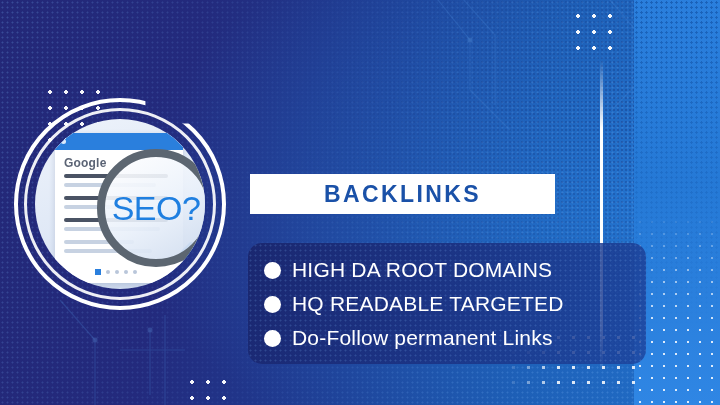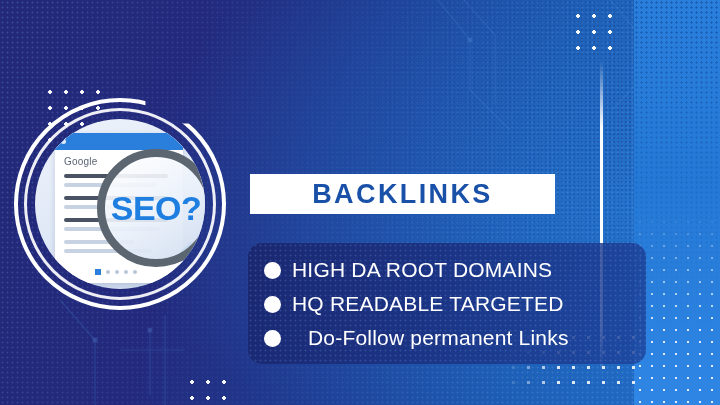--- a/index.html
+++ b/index.html
@@ -66,59 +66,59 @@
     clip-path:polygon(0 0, 62% 0, 62% 12%, 100% 12%, 100% 100%, 0 100%);}
   .ring-inner-gap{position:absolute;left:10px;top:10px;right:10px;bottom:10px;border-radius:50%;
     border:3px solid rgba(255,255,255,.92);
     clip-path:polygon(0 18%, 30% 0, 100% 0, 100% 100%, 0 100%);}
   .disc{position:absolute;left:21px;top:21px;width:170px;height:170px;border-radius:50%;
     background:linear-gradient(160deg,#eef3fb 0%, #dfe8f6 55%, #ccd9ee 100%);overflow:hidden;}
   .card{position:absolute;left:20px;top:14px;width:128px;height:150px;border-radius:4px;
     background:#ffffff;box-shadow:0 2px 6px rgba(40,60,110,.18);}
   .card-bar{position:absolute;left:0;top:0;width:100%;height:17px;background:#2a7fdd;border-radius:4px 4px 0 0;}
   .card-bar i{position:absolute;left:6px;top:6px;width:5px;height:5px;border-radius:50%;background:#dce9fa;display:block;}
-  .glabel{position:absolute;left:9px;top:23px;font-size:10px;font-weight:400;color:#5b6475;letter-spacing:.2px;}
+  .glabel{position:absolute;left:9px;top:23px;font-size:12px;font-weight:700;color:#5b6475;letter-spacing:.2px;}
   .line{position:absolute;left:9px;height:4px;border-radius:2px;}
   .line.dark{background:#4a5364;}
   .line.light{background:#c7d2e2;}
   .pager{position:absolute;left:40px;bottom:8px;display:flex;gap:5px;align-items:center;}
   .pager .sq{width:6px;height:6px;background:#2a7fdd;}
   .pager .pd{width:4px;height:4px;border-radius:50%;background:#b9c6da;}
   .mag{position:absolute;left:62px;top:30px;width:118px;height:118px;}
   .mag-ring{position:absolute;inset:0;border-radius:50%;border:8px solid #5c6671;
     background:linear-gradient(150deg,rgba(255,255,255,.92) 0%, rgba(233,240,250,.9) 55%, rgba(206,219,238,.92) 100%);}
   .mag-text{position:absolute;inset:0;display:flex;align-items:center;justify-content:center;
-    font-size:34px;font-weight:700;color:#1f7fe0;letter-spacing:-.5px;}
+    font-size:34px;font-weight:400;color:#1f7fe0;letter-spacing:-.5px;}
   .mag-handle{position:absolute;left:94px;top:92px;width:26px;height:16px;background:#2a7fdd;
     transform:rotate(45deg);transform-origin:0 0;border-radius:2px;}
 
   
   #headline{position:absolute;left:248px;top:50px;width:400px;}
   #headline .hl{
     display:block;color:#ffffff;font-weight:800;font-size:57px;line-height:.93;
     letter-spacing:-1.5px;white-space:nowrap;
     transform:scaleX(1.06);transform-origin:left center;
   }
   
   #backlinks-bar{position:absolute;left:250px;top:174px;width:305px;height:40px;background:#fff;
     display:flex;align-items:center;justify-content:center;}
-  #backlinks-bar span{color:#1a51a8;font-size:27px;font-weight:700;letter-spacing:2.4px;}
+  #backlinks-bar span{color:#1a51a8;font-size:23px;font-weight:700;letter-spacing:2.4px;}
 
   
   #bullets{position:absolute;left:248px;top:243px;width:398px;height:121px;
     border-radius:14px 14px 14px 14px;
     background:linear-gradient(115deg, rgba(26,38,110,.95) 0%, rgba(27,48,128,.92) 45%, rgba(28,66,155,.80) 100%);
     padding:10px 0 8px 16px;overflow:hidden;}
   #bullets .btex{position:absolute;inset:0;pointer-events:none;
     background-image:radial-gradient(circle, rgba(120,175,240,.22) .9px, rgba(0,0,0,0) 1.1px);
     background-size:5px 5px;}
   .bullet{position:relative;display:flex;align-items:center;height:34px;}
   .bullet .dot{width:17px;height:17px;border-radius:50%;background:#fff;flex:0 0 auto;margin-right:11px;}
   .bullet .btxt{color:#fff;font-size:21px;letter-spacing:.2px;white-space:nowrap;}
-  .bullet.upper .btxt{text-transform:none;margin-left:16px;}
+  .bullet.upper .btxt{text-transform:none;}
 </style>
 </head>
 <body>
 
 <div id="stage">
 
   <div class="halftone"></div>
   <div class="halftone2"></div>
 
   <svg class="circuit" width="720" height="405">

